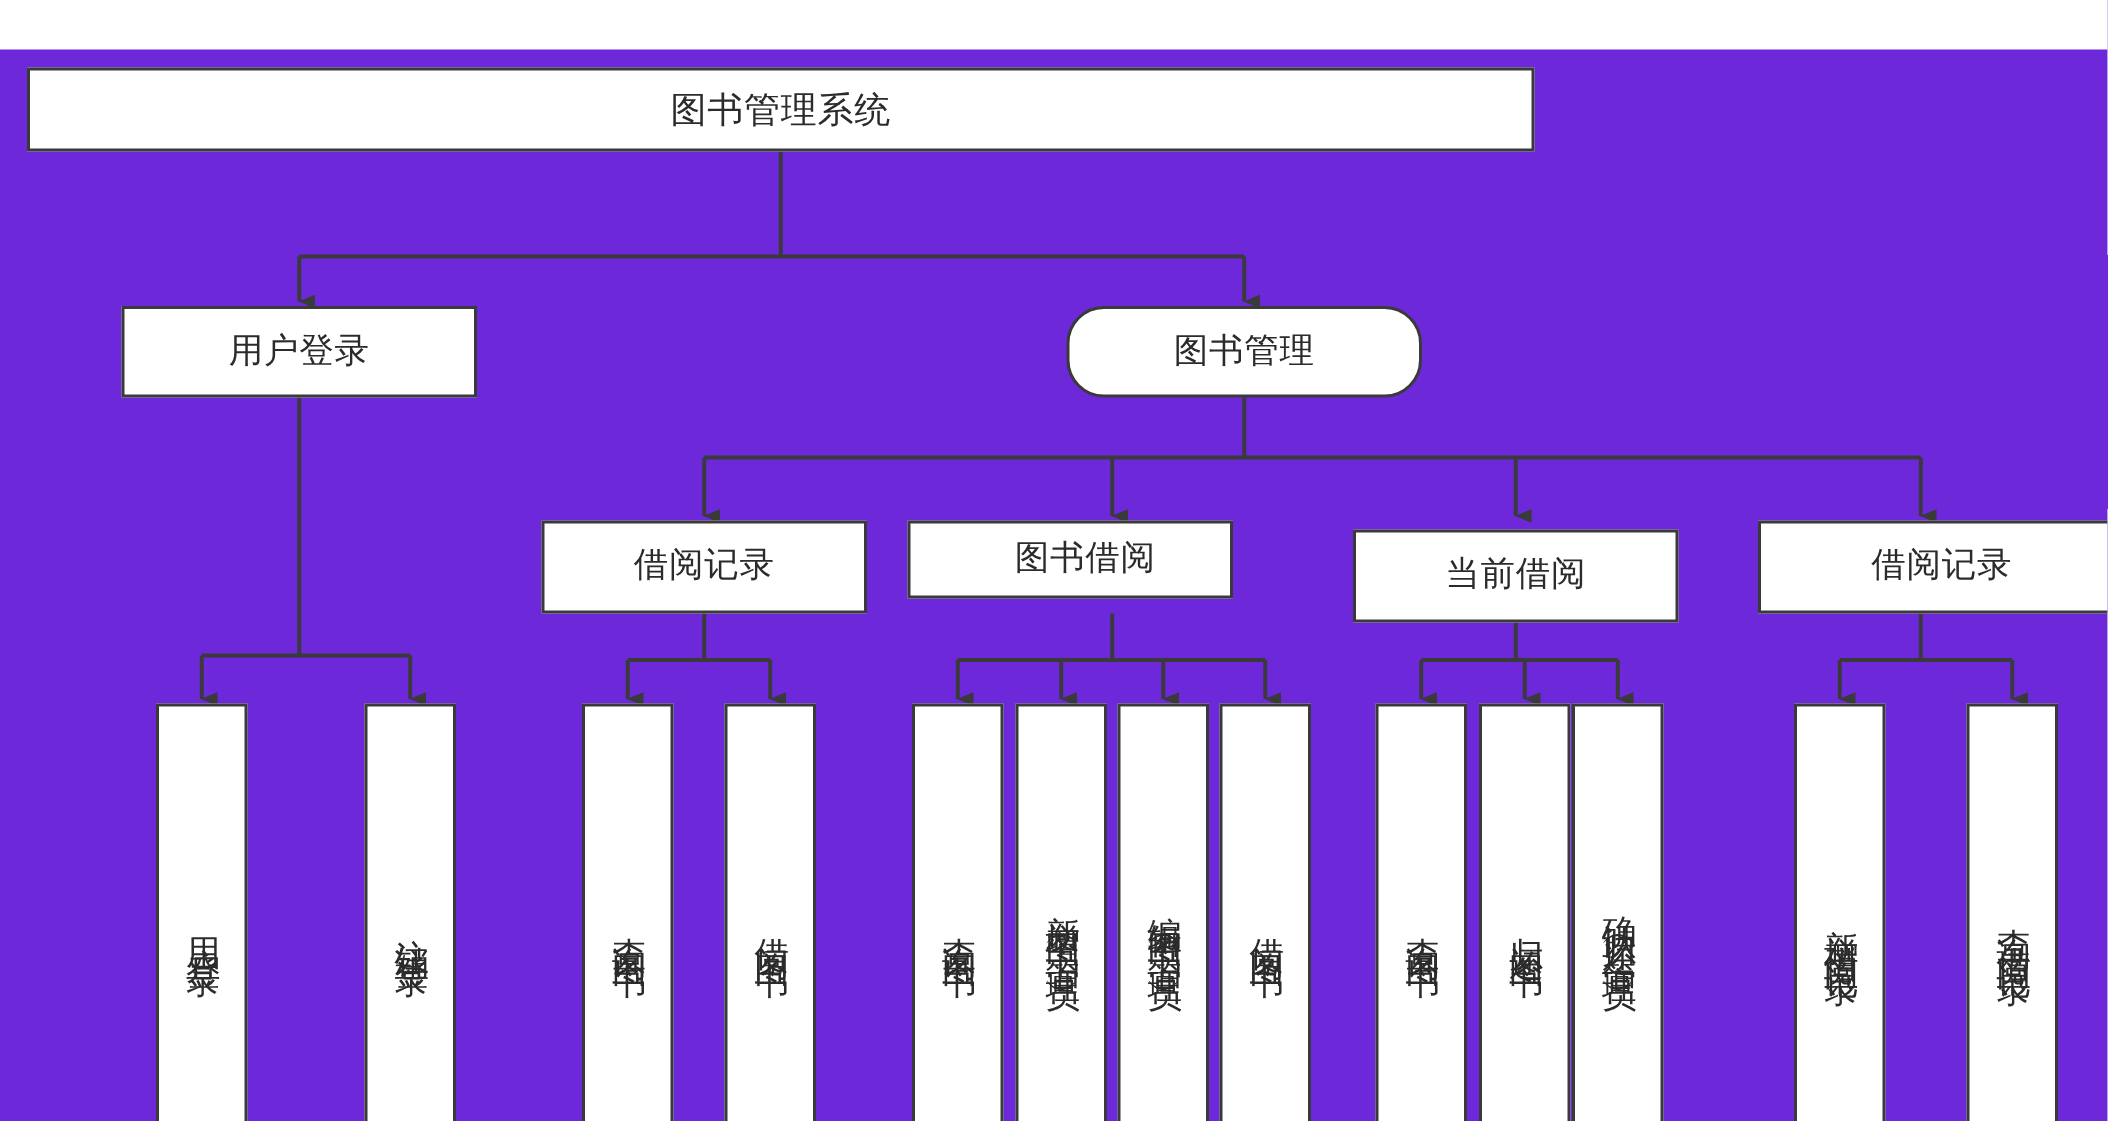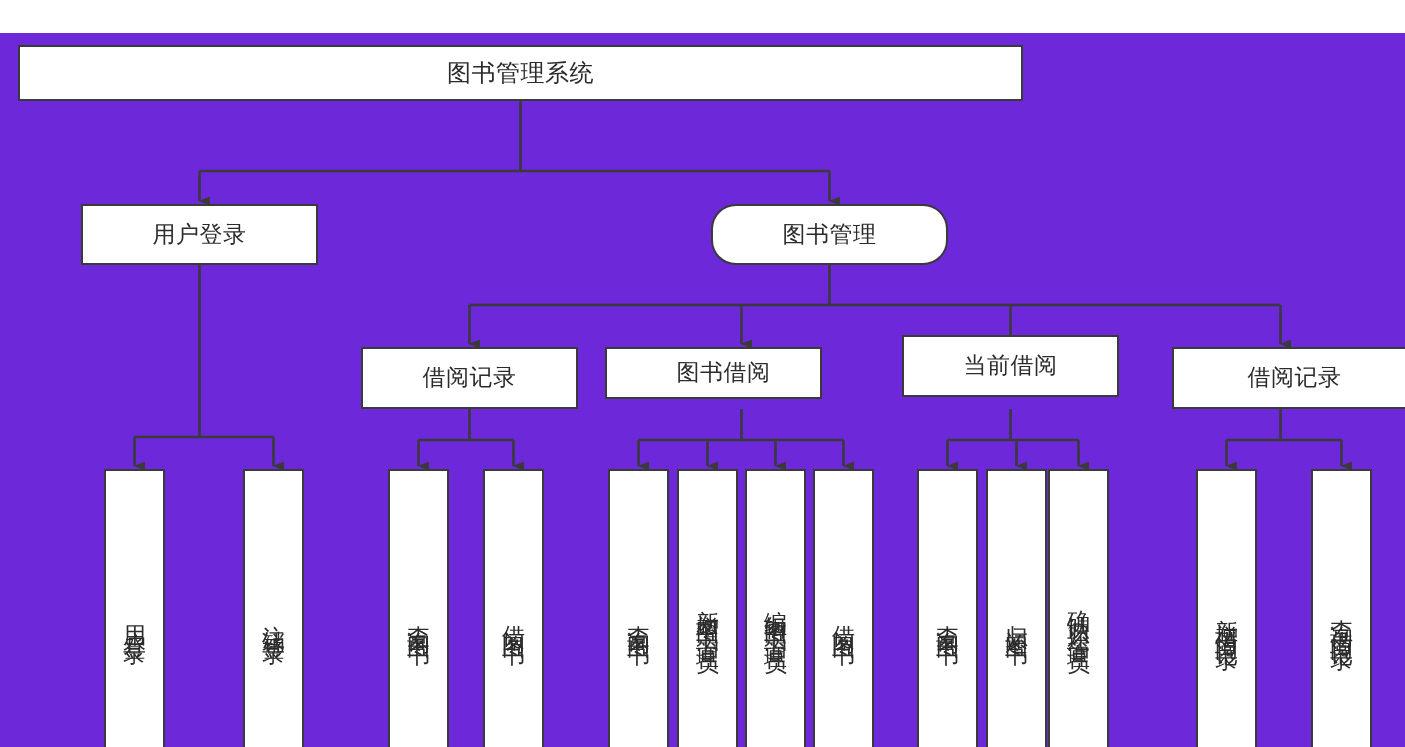--- a/index.html
+++ b/index.html
@@ -128,21 +128,21 @@
   <div class="node horizontal" style="left: 711px; top: 171px; width: 237px; height: 61px; border-color: rgb(58, 58, 58); border-radius: 25px;">
     <span class="label" style="color: rgb(43, 43, 43);">图书管理</span>
   </div>
 
   <div class="node horizontal" style="left: 361px; top: 314px; width: 217px; height: 62px; border-color: rgb(58, 58, 58);">
     <span class="label" style="color: rgb(43, 43, 43);">借阅记录</span>
   </div>
   <div class="node horizontal" style="left: 605px; top: 314px; width: 217px; height: 52px; border-color: rgb(58, 58, 58); padding-left: 20px;">
     <span class="label" style="color: rgb(43, 43, 43);">图书借阅</span>
   </div>
-  <div class="node horizontal" style="left: 902px; top: 302px; width: 217px; height: 62px; border-color: rgb(58, 58, 58);">
+  <div class="node horizontal" style="left: 902px; top: 320px; width: 217px; height: 62px; border-color: rgb(58, 58, 58);">
     <span class="label" style="color: rgb(43, 43, 43);">当前借阅</span>
   </div>
   <div class="node horizontal" style="left: 1172px; top: 314px; width: 245px; height: 62px; border-color: rgb(58, 58, 58);">
     <span class="label" style="color: rgb(43, 43, 43);">借阅记录</span>
   </div>
 
   <div class="node vertical" style="left: 104px; top: 436px; width: 61px; height: 299px; border-color: rgb(58, 58, 58);">
     <span class="label" style="color: rgb(43, 43, 43);">用户登录</span>
   </div>
   <div class="node vertical" style="left: 243px; top: 436px; width: 61px; height: 299px; border-color: rgb(58, 58, 58);">

